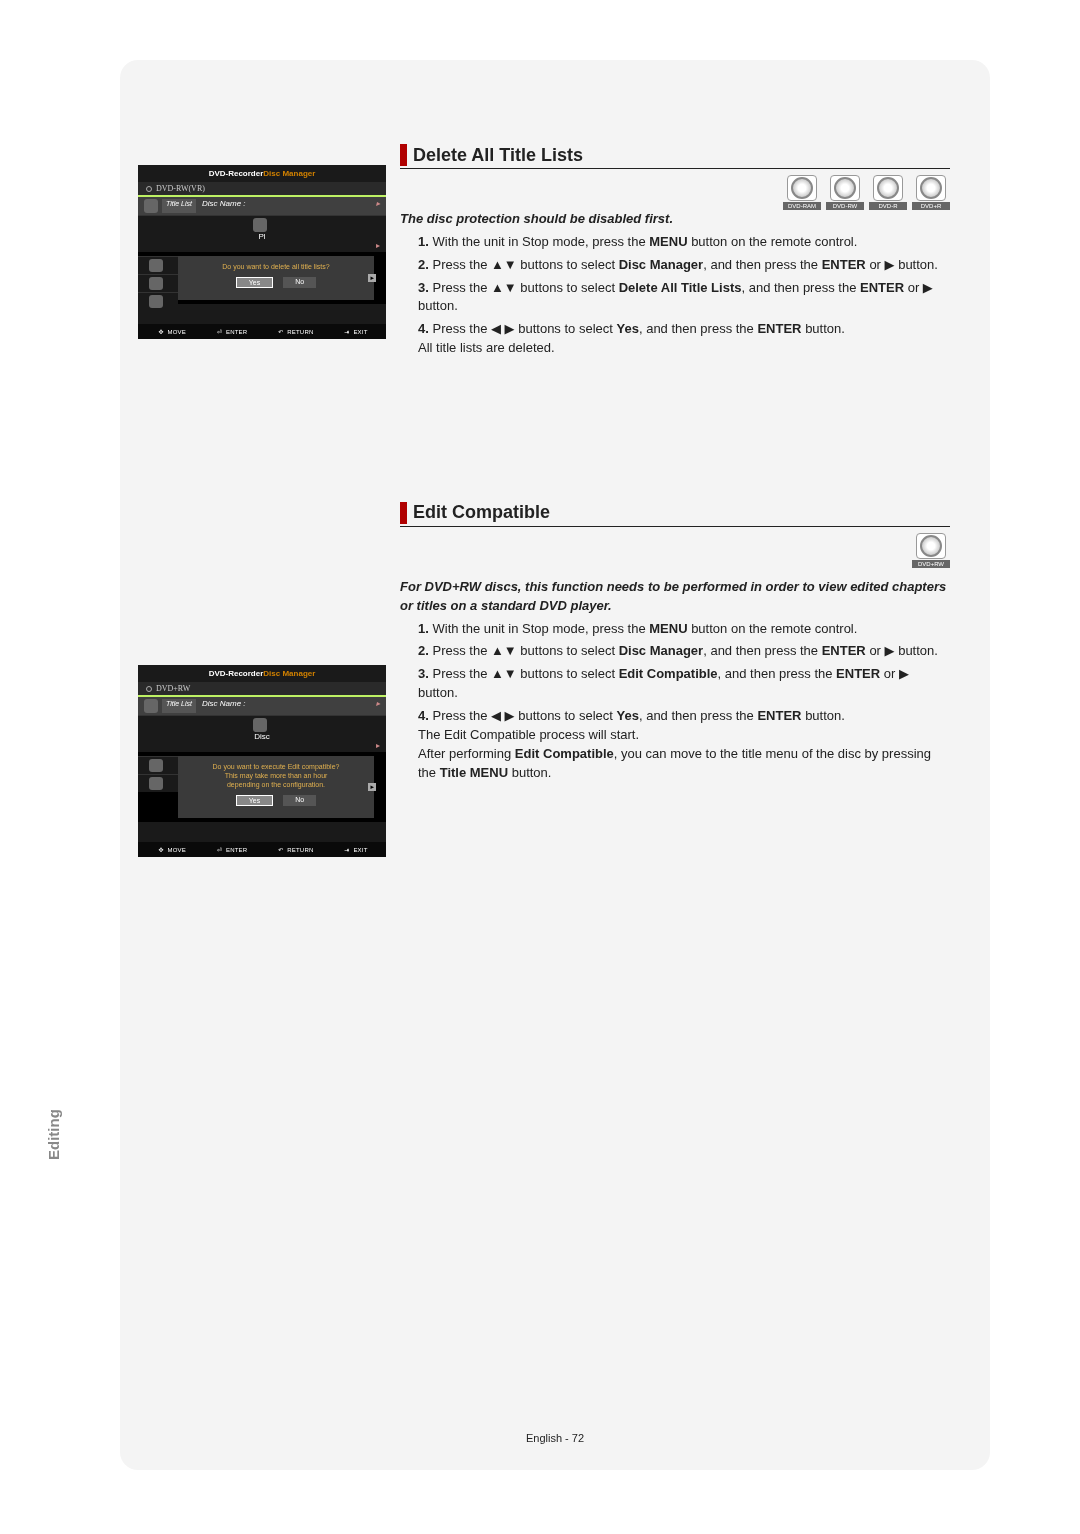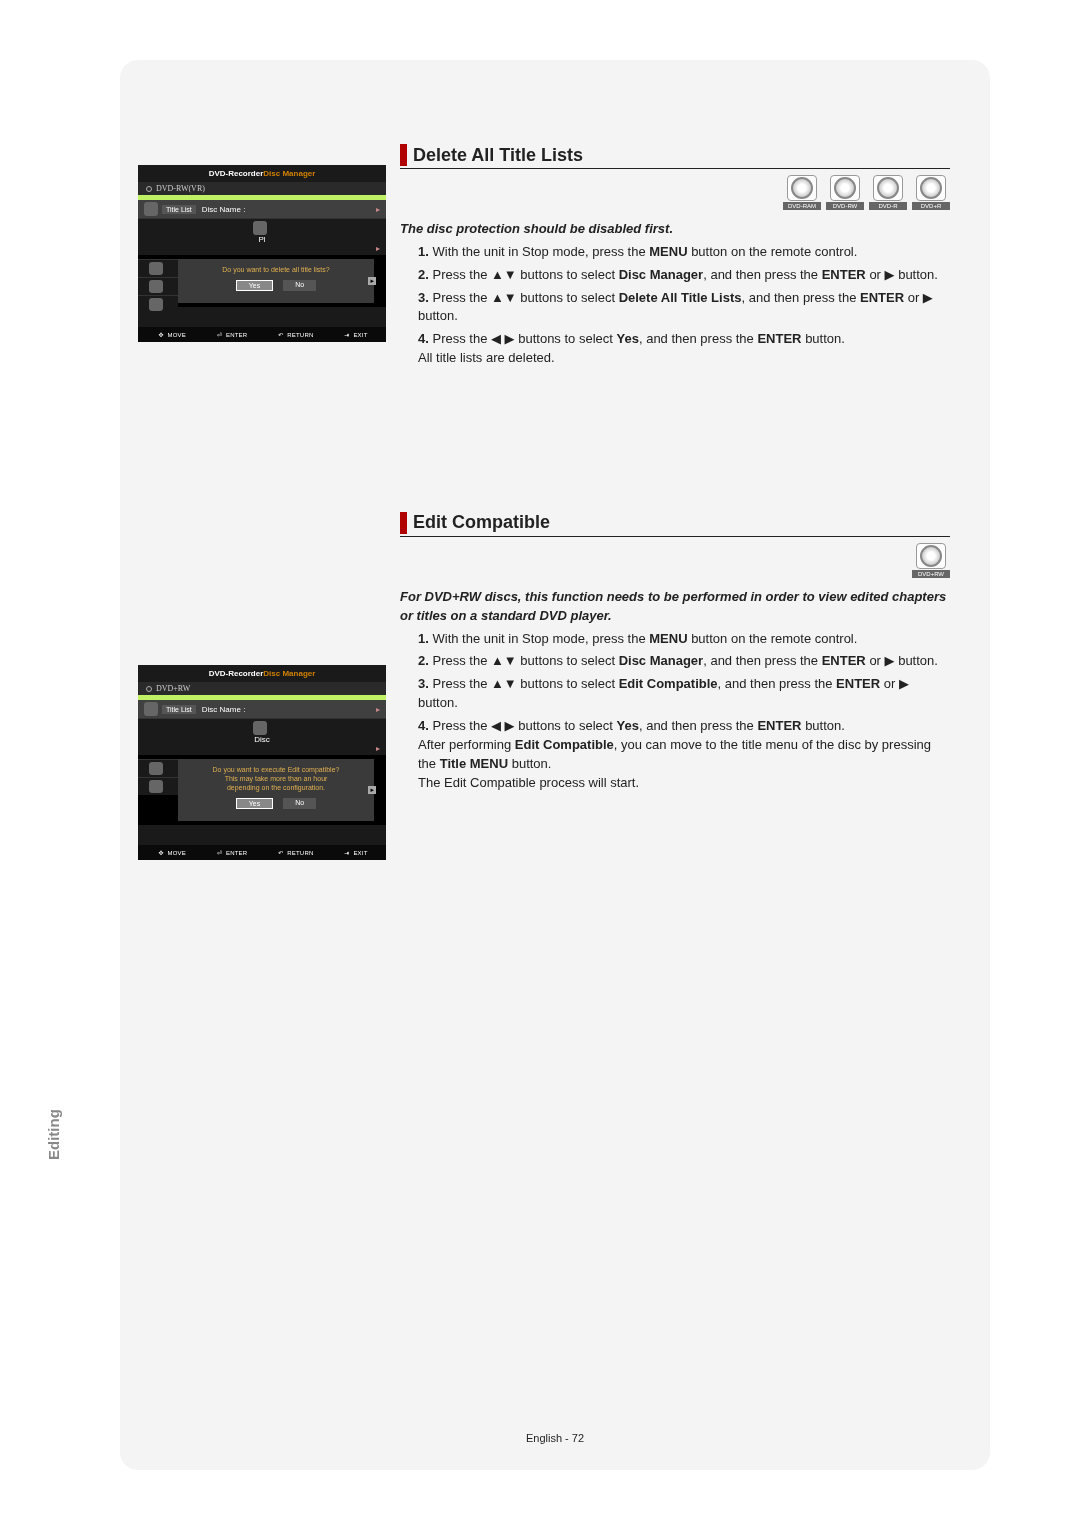--- a/index.html
+++ b/index.html
@@ -139,24 +139,24 @@
     background: #2a2a2a;
     font-family: Liberation Serif, serif;
   }
   .osd-circle {
     display:inline-block;
     width:6px;height:6px;border:1px solid #aaa;border-radius:50%;
     margin-right:4px;vertical-align:middle;
   }
   .osd-row {
     display: flex;
-    align-items: center;
     padding: 2px 6px;
     background: #1a1a1a;
-    border-top: 5px solid #bef264;
+    border-top: 2px solid #bef264;
+    font-style: italic;
   }
   .osd-row.hl { background: #404040; }
   .osd-row .tab {
     background: #555;
     color: #fff;
     padding: 1px 4px;
     margin-right: 6px;
     font-size: 7px;
   }
   .osd-row .label { flex: 1; }
@@ -257,21 +257,21 @@
             <div class="disc-circle"></div>
             <div class="disc-label">DVD-R</div>
           </div>
         <div class="disc-badge">
             <div class="disc-circle"></div>
             <div class="disc-label">DVD+R</div>
           </div>
       </div>
     </div>
 
-    <div class="instr-block" style="margin-top:10px">
+    <div class="instr-block" style="">
       <div class="instr-note">The disc protection should be disabled first.</div>
       <ol class="instr-list" style="list-style: none;">
         <li><span class="bold">1.</span> <span>With the unit in Stop mode, press the </span><span class="bold">MENU</span><span> button on the remote control.</span></li>
         <li><span class="bold">2.</span> <span>Press the ▲▼ buttons to select </span><span class="bold">Disc Manager</span><span>, and then press the </span><span class="bold">ENTER</span><span> or ▶ button.</span></li>
         <li><span class="bold">3.</span> <span>Press the ▲▼ buttons to select </span><span class="bold">Delete All Title Lists</span><span>, and then press the </span><span class="bold">ENTER</span><span> or ▶ button.</span>
         </li>
         <li><span class="bold">4.</span> <span>Press the ◀ ▶ buttons to select </span><span class="bold">Yes</span><span>, and then press the </span><span class="bold">ENTER</span><span> button.</span>
           <div>All title lists are deleted.</div>
         </li>
       </ol>
@@ -294,22 +294,22 @@
       </div>
     </div>
 
     <div class="instr-block" style="margin-top:10px">
       <div class="instr-note">For DVD+RW discs, this function needs to be performed in order to view edited chapters or titles on a standard DVD player.</div>
       <ol class="instr-list" style="list-style: none;">
         <li><span class="bold">1.</span> <span>With the unit in Stop mode, press the </span><span class="bold">MENU</span><span> button on the remote control.</span></li>
         <li><span class="bold">2.</span> <span>Press the ▲▼ buttons to select </span><span class="bold">Disc Manager</span><span>, and then press the </span><span class="bold">ENTER</span><span> or ▶ button.</span></li>
         <li><span class="bold">3.</span> <span>Press the ▲▼ buttons to select </span><span class="bold">Edit Compatible</span><span>, and then press the </span><span class="bold">ENTER</span><span> or ▶ button.</span></li>
         <li><span class="bold">4.</span> <span>Press the ◀ ▶ buttons to select </span><span class="bold">Yes</span><span>, and then press the </span><span class="bold">ENTER</span><span> button.</span>
+          <div>The Edit Compatible process will start.</div>
           <div><span>After performing </span><span class="bold">Edit Compatible</span><span>, you can move to the title menu of the disc by pressing the </span><span class="bold">Title MENU</span><span> button.</span></div>
-          <div>The Edit Compatible process will start.</div>
         </li>
       </ol>
     </div>
 
     <div class="osd osd1">
       <div class="osd-header">
         <span>DVD-Recorder</span>
         <span class="right">Disc Manager</span>
       </div>
       <div class="osd-sub"><span class="osd-circle"></span><span>DVD-RW(VR)</span></div>

